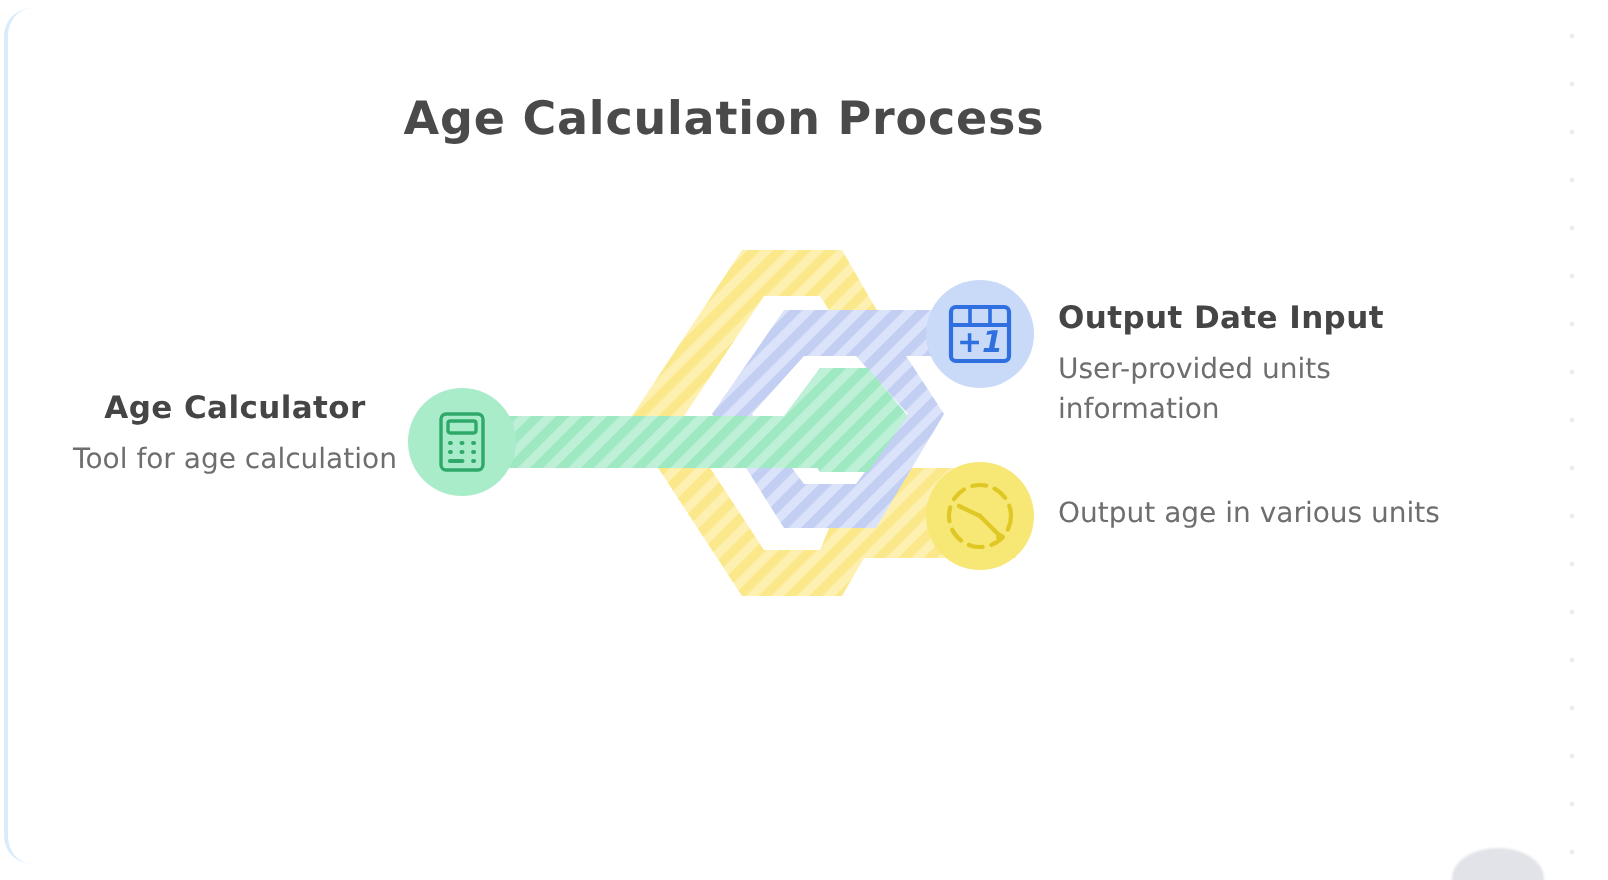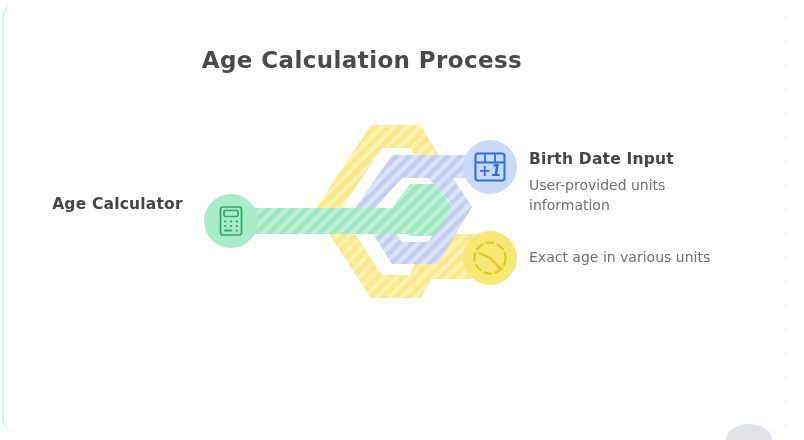--- a/index.html
+++ b/index.html
@@ -247,24 +247,25 @@
           <line x1="294" y1="146" x2="283.5" y2="141"></line>
           <line x1="294" y1="146" x2="303" y2="155"></line>
           <circle cx="304" cy="156.5" r="1.9" fill="#e0c824" stroke="none"></circle>
         </g>
       </g>
     </svg>
   </div>
 
   <div class="label-block label-left">
     <div class="label-title">Age Calculator</div>
+    <div class="label-desc">Tool for age calculation</div>
   </div>
 
   <div class="label-block label-right-1">
-    <div class="label-title">Birth Date Input</div>
+    <div class="label-title">Output Date Input</div>
     <div class="label-desc">User-provided units information</div>
   </div>
 
   <div class="label-block label-right-2">
-    <div class="label-desc">Exact age in various units</div>
+    <div class="label-desc">Output age in various units</div>
   </div>
 
 </div>
 
 </body></html>

